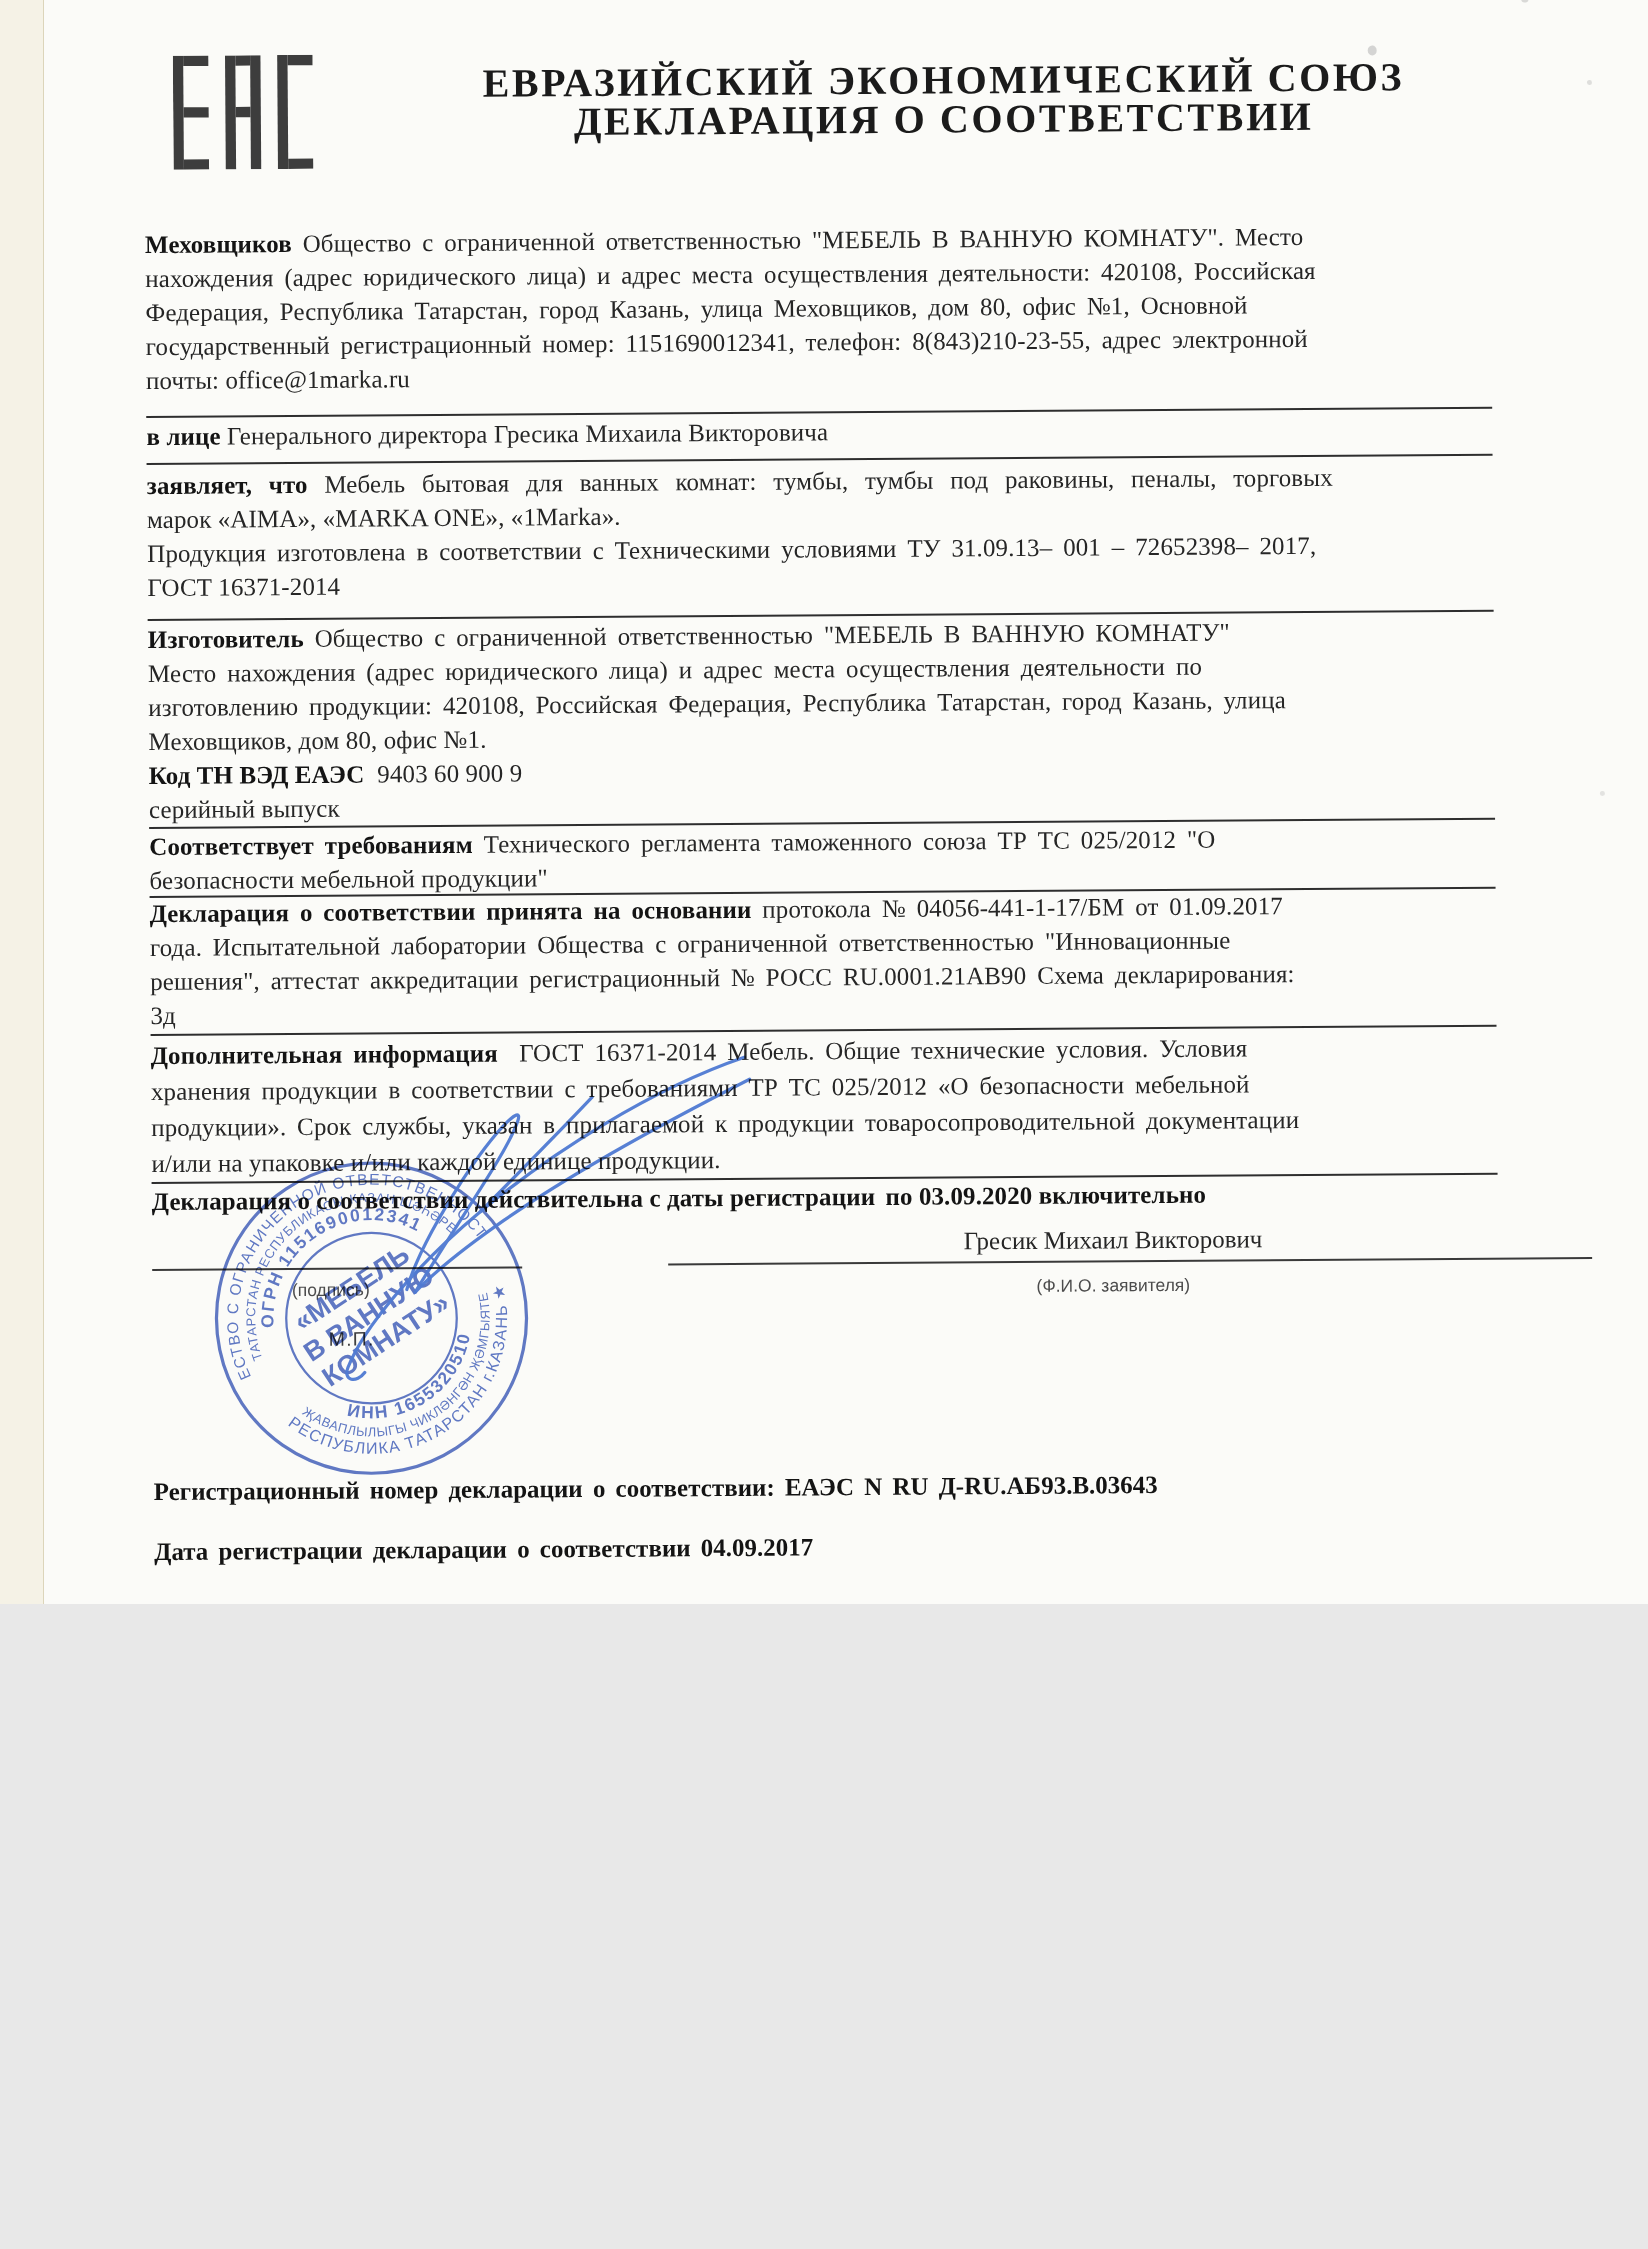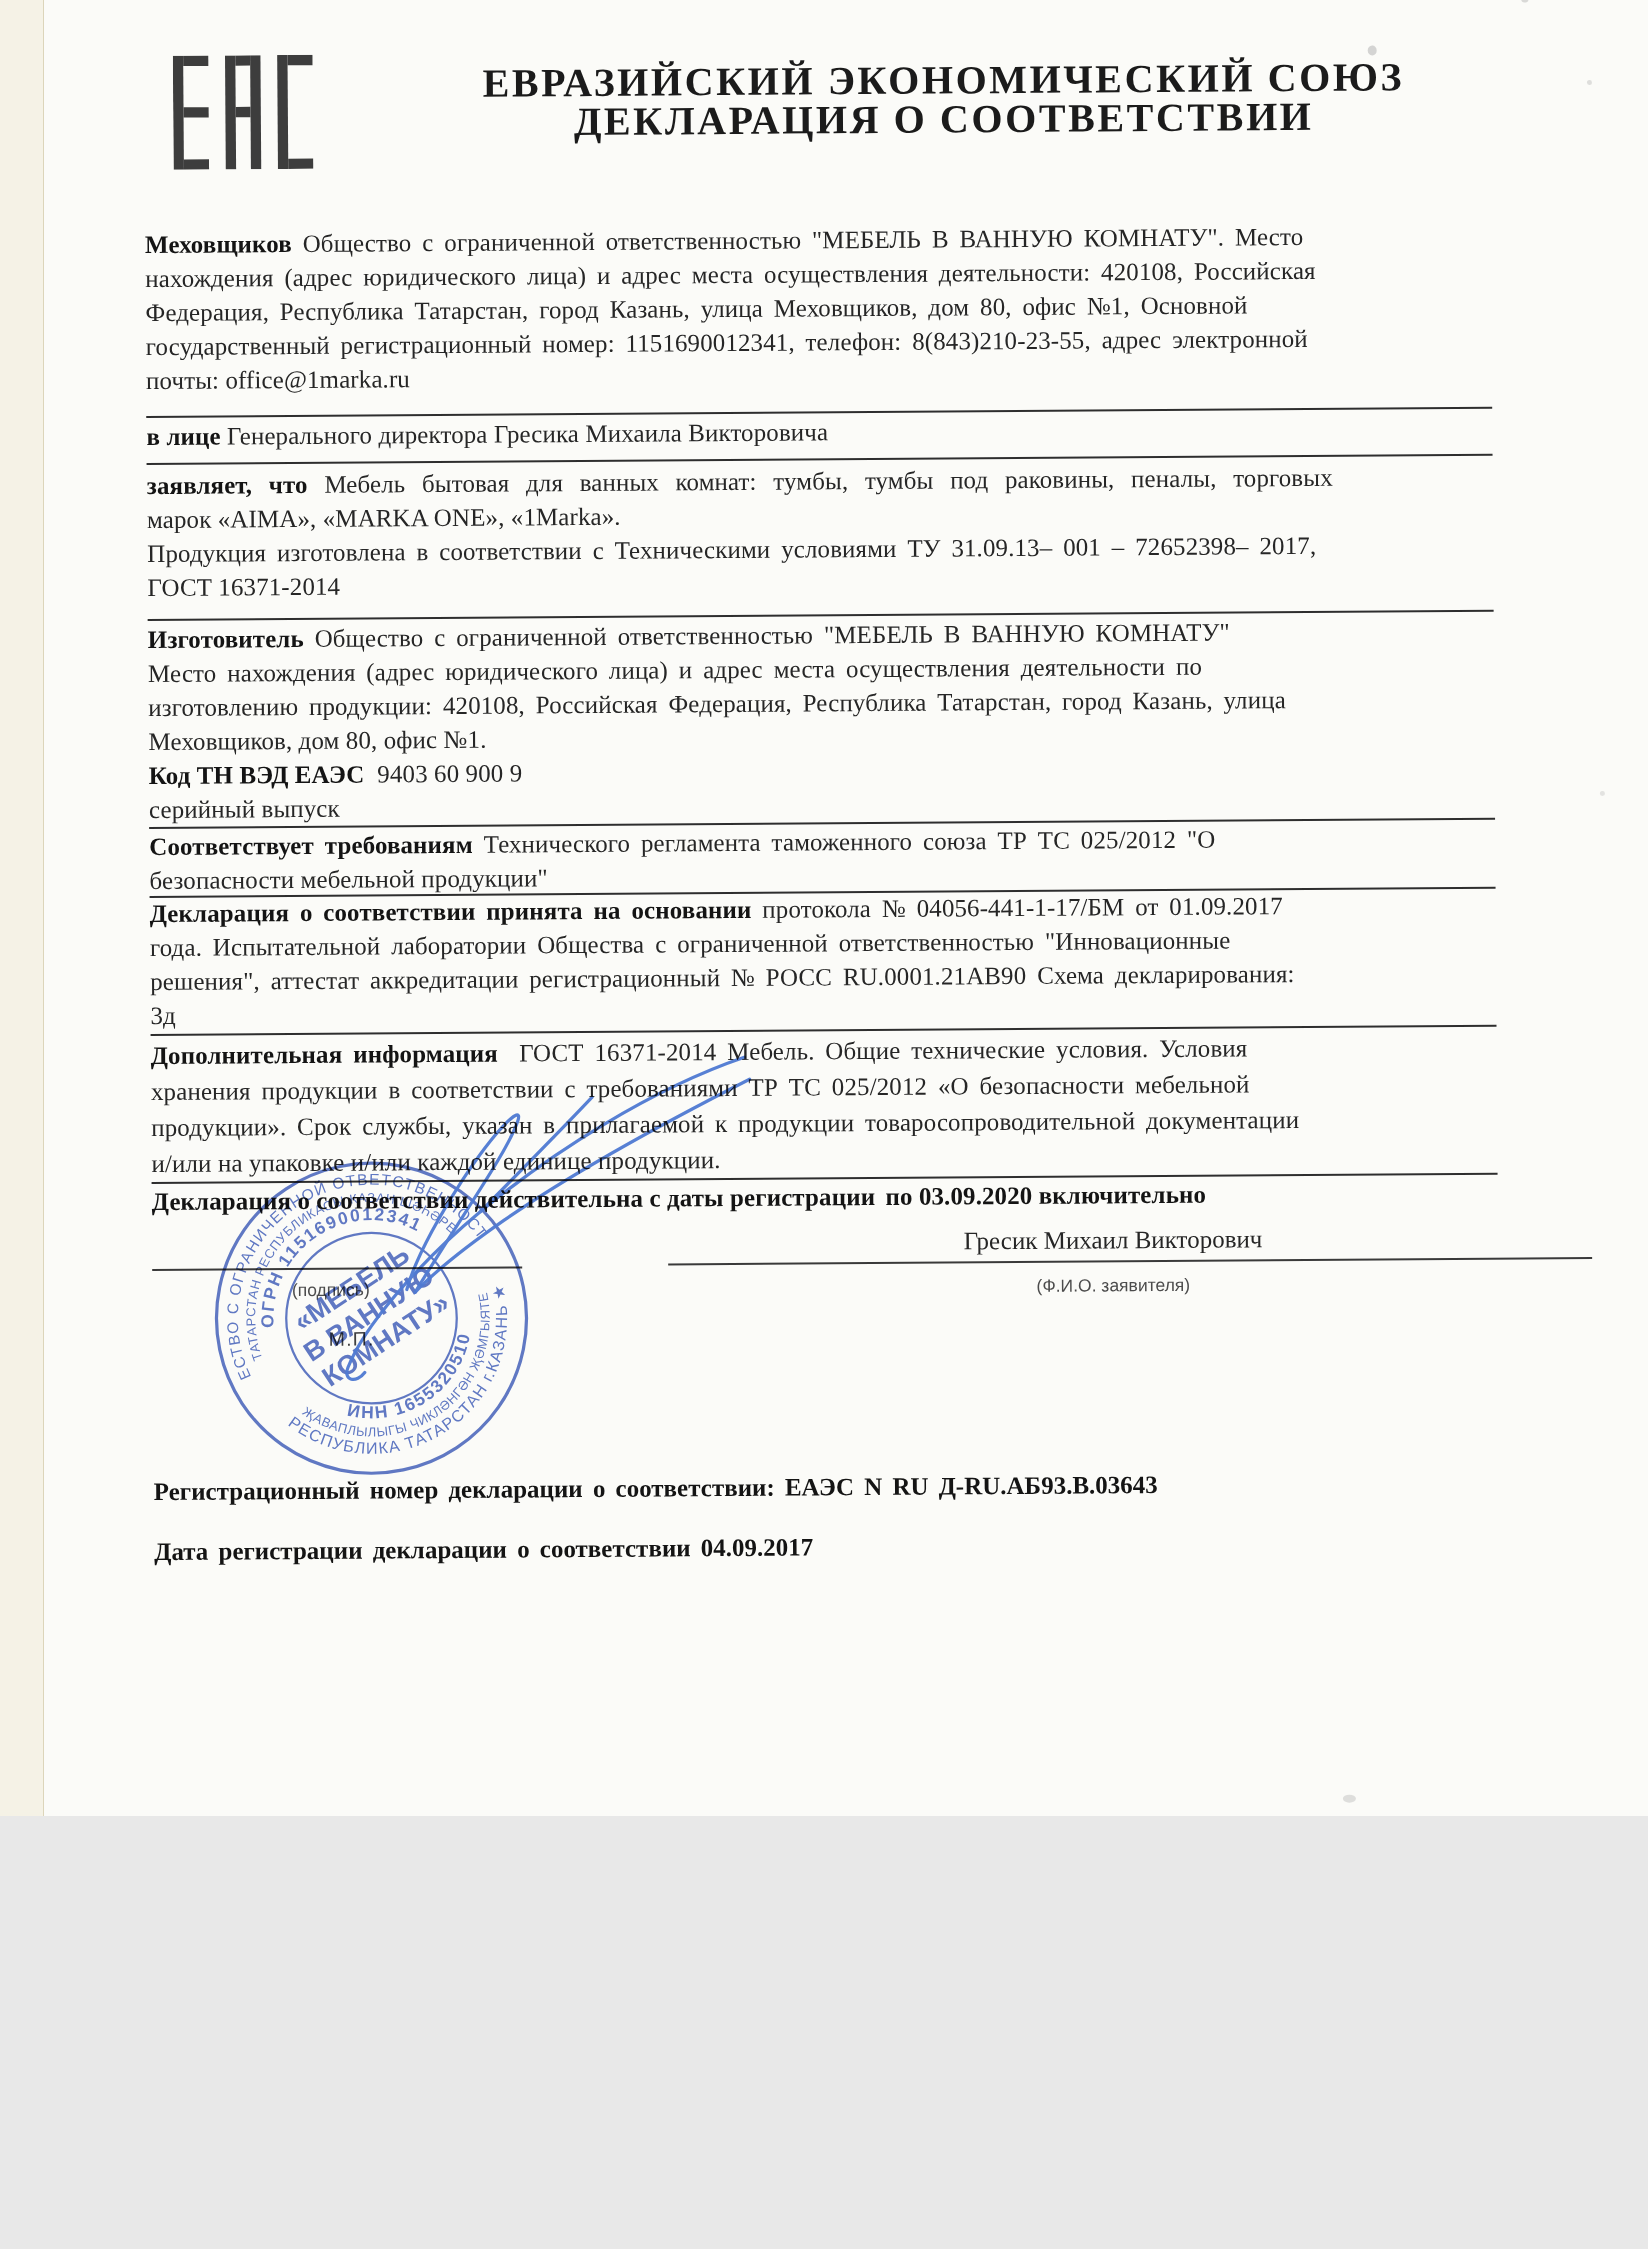--- a/index.html
+++ b/index.html
@@ -1,16 +1,16 @@
 <!DOCTYPE html>
 <html style="font-size:10.3px"><head>
 <meta charset="utf-8">
 <style>
   html,body{margin:0;padding:0;background:#e8e8e8;}
-  .page{position:relative;width:1648px;height:1816px;background:#fbfbf8;overflow:hidden;
+  .page{position:relative;width:1648px;height:1604px;background:#fbfbf8;overflow:hidden;
         font-family:"Liberation Serif","DejaVu Serif",serif;color:#262626;}
   .scan-edge{position:absolute;left:0;top:0;width:43px;height:2250px;background:#f5f2e6;
         border-right:1.3px solid #dcd5ba;}
   .tilt{position:absolute;left:0;top:0;width:1648px;height:2250px;
         transform:rotate(-0.4deg);transform-origin:155px 1099px;}
   
   .eac-logo{position:absolute;left:180px;top:56px;}
   .doc-title{position:absolute;left:304px;top:66px;width:1293px;text-align:center;
         font-weight:bold;font-size:40px;line-height:39px;letter-spacing:2.6px;color:#1b1b1b;white-space:nowrap;}
   

